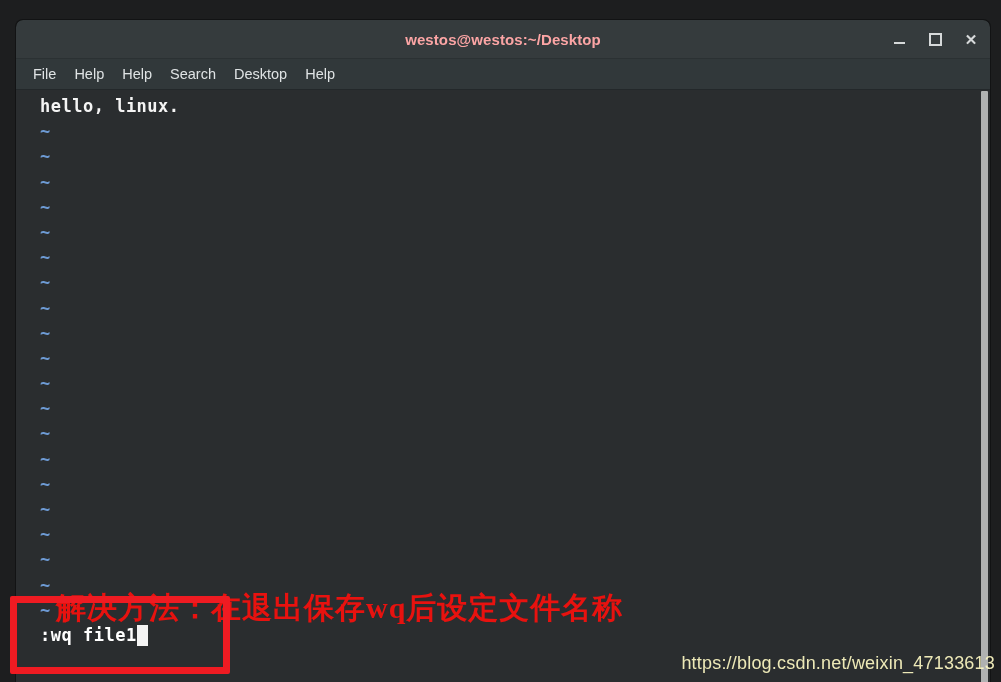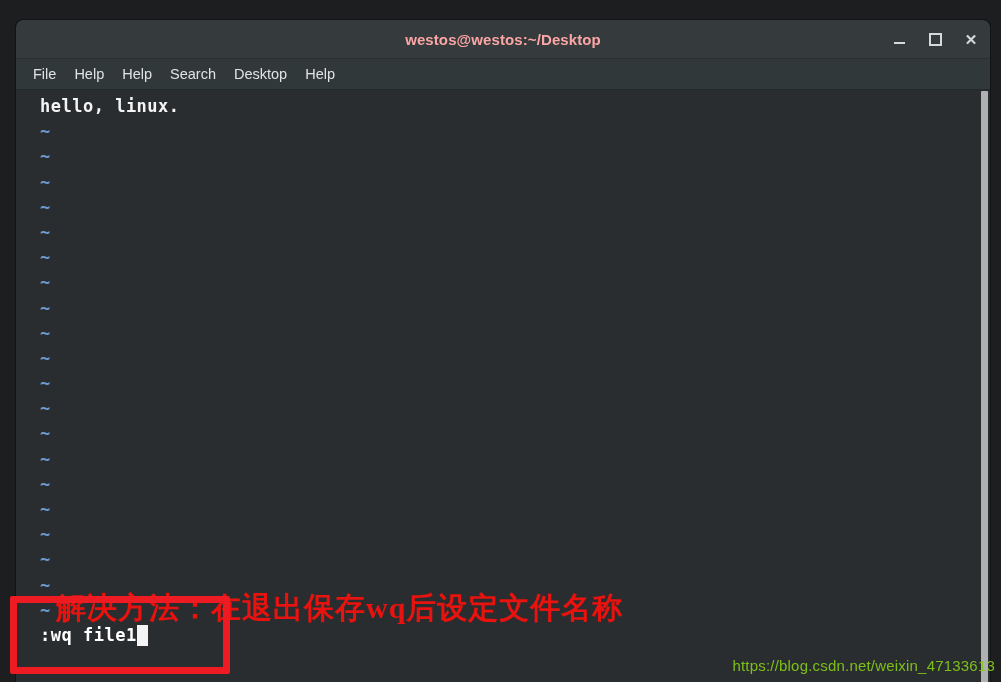--- a/index.html
+++ b/index.html
@@ -199,22 +199,22 @@
     border-radius: 2px;
     box-sizing: content-box;
     pointer-events: none;
   }
 
   
   #watermark {
     position: absolute;
     right: 6px;
     bottom: 8px;
-    color: #84cc16;
-    font-size: 15px;
+    color: #fef9c3;
+    font-size: 18px;
     font-family: "Liberation Sans", sans-serif;
     letter-spacing: 0.2px;
     white-space: nowrap;
     opacity: 0.92;
   }
 </style>
 </head>
 <body>
 
 <div id="desktop">

